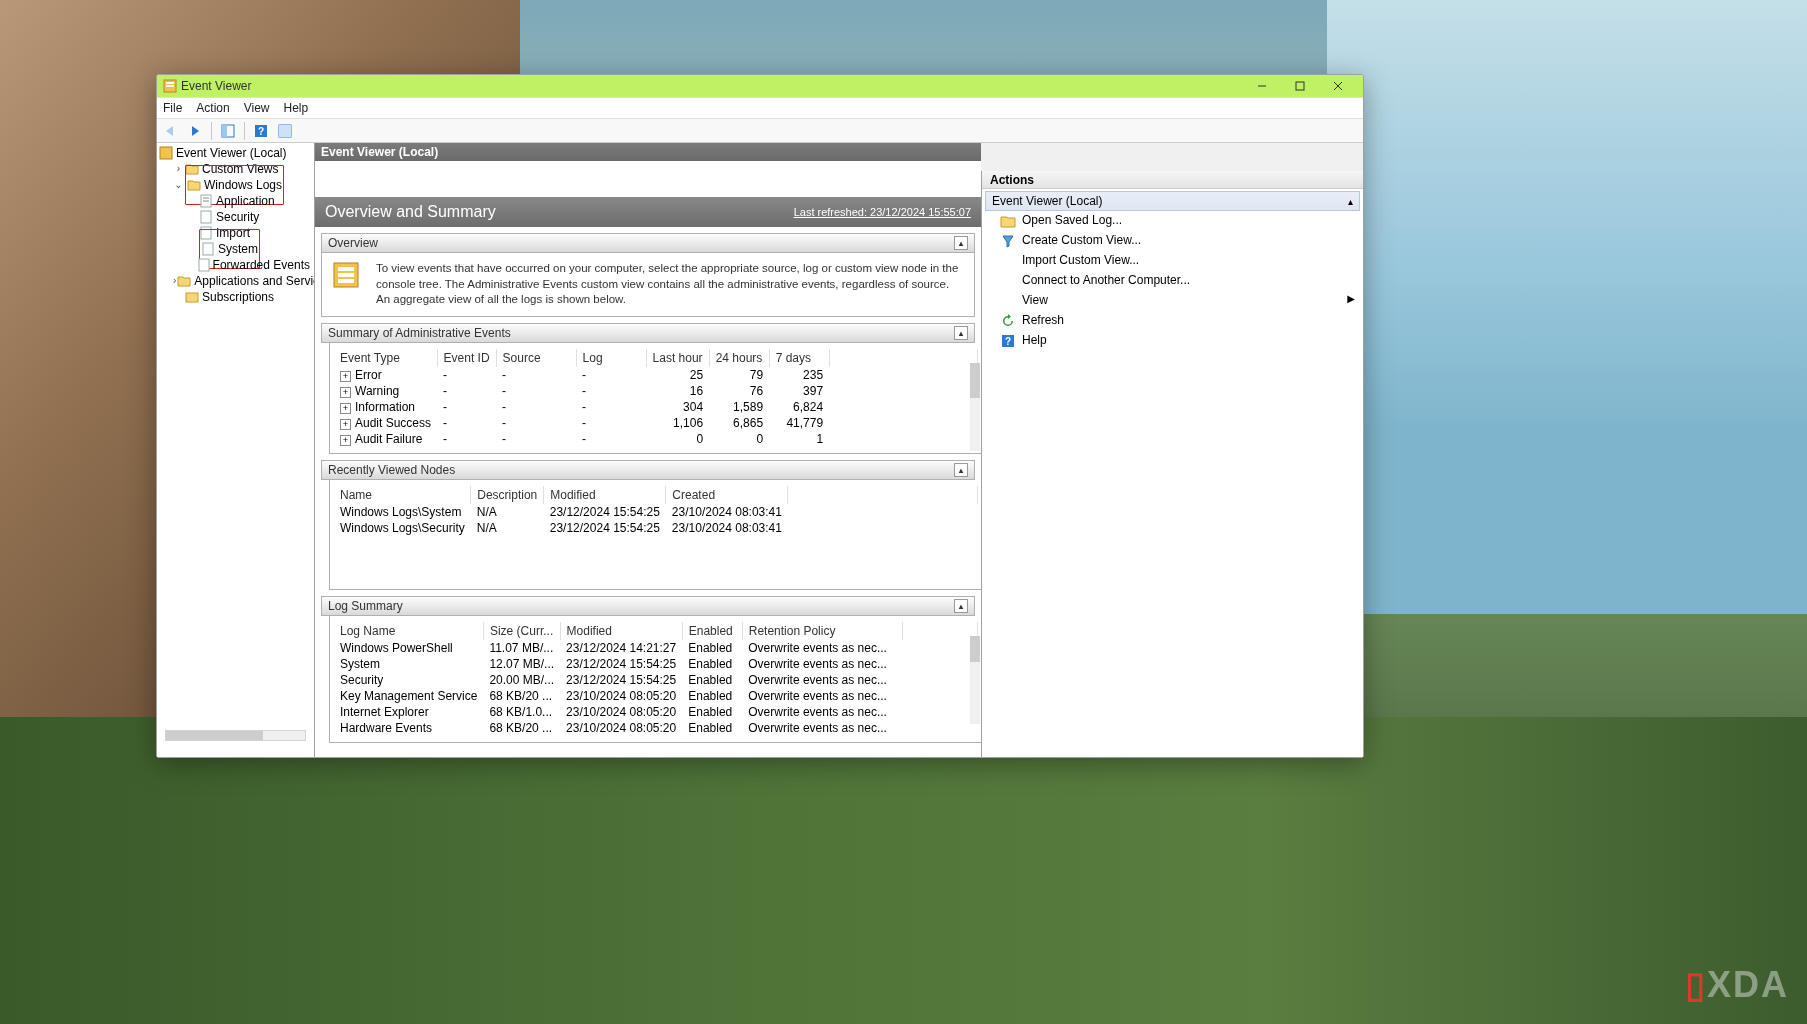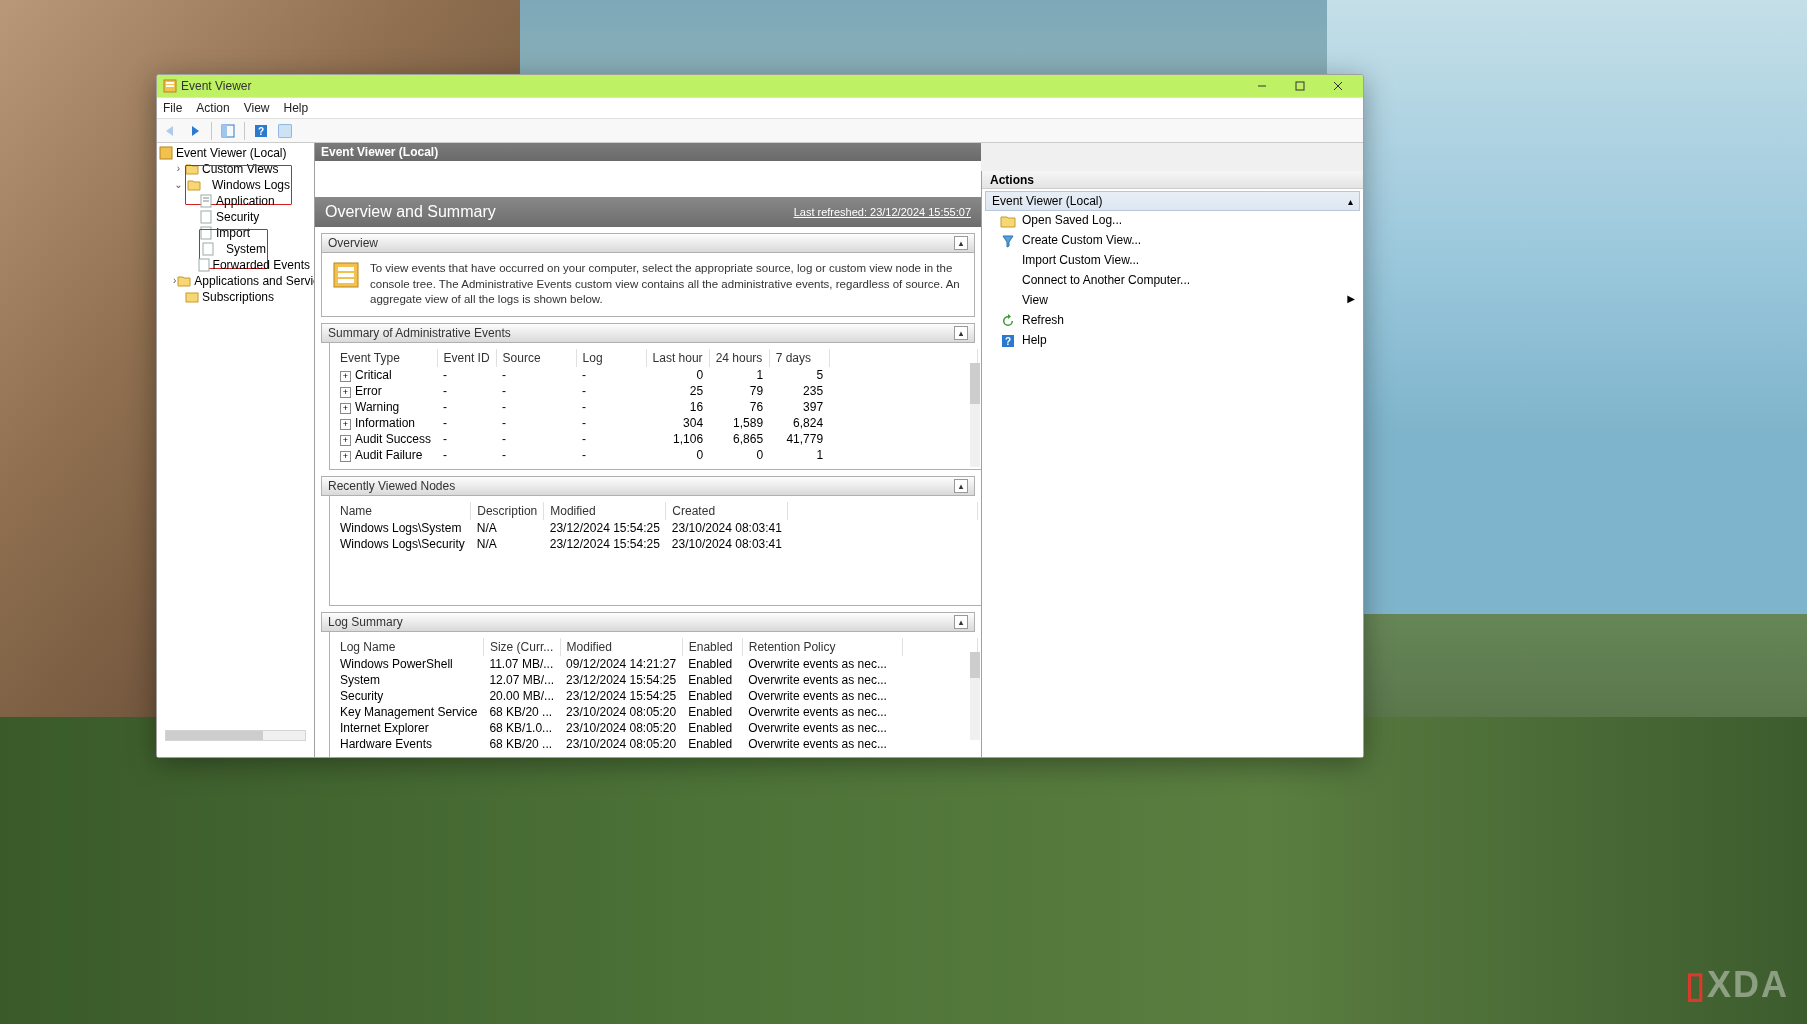--- a/index.html
+++ b/index.html
@@ -31,33 +31,33 @@
 .tbtn{width:20px;height:20px;display:flex;align-items:center;justify-content:center;color:#1564c0;}
 .tbtn.disabled{opacity:.35;}
 .tsep{width:1px;height:18px;background:#c8c8c8;margin:0 2px;}
 .body{flex:1;display:flex;min-height:0;}
 .treepane{width:158px;background:#fff;border-right:1px solid #a0a0a0;overflow:hidden;position:relative;}
 .tree{padding:2px 0;font-size:12px;}
 .tnode{display:flex;align-items:center;height:16px;padding-right:4px;white-space:nowrap;cursor:default;line-height:14px;}
 .tw{width:11px;height:11px;display:inline-flex;align-items:center;justify-content:center;font-size:10px;color:#555;margin-right:1px;}
 .ticn{width:14px;height:14px;margin-right:3px;display:inline-flex;align-items:center;justify-content:center;}
 .d0{padding-left:2px;} .d1{padding-left:16px;} .d2{padding-left:30px;}
-.redbox{border:1.5px solid #d62020;border-radius:1px;padding:12px 1px;gap:8px;}
+.redbox{border:1.5px solid #d62020;border-radius:1px;padding:12px 1px;}
 .tree-scroll{position:absolute;bottom:16px;left:8px;right:8px;height:11px;background:#f0f0f0;border:1px solid #d4d4d4;}
 .tree-scroll .thumb{position:absolute;left:0;top:0;height:100%;width:70%;background:#cdcdcd;}
 .main{flex:1;display:flex;flex-direction:column;min-width:0;background:#fff;}
 .mainhdr{height:18px;background:linear-gradient(#7b7b7b,#6a6a6a);color:#fff;font-weight:600;font-size:12px;padding:1px 6px;display:flex;align-items:center;}
 .subhdr{height:30px;background:linear-gradient(#888, #6d6d6d);color:#fff;display:flex;align-items:center;padding:0 10px;margin-top:36px;}
 .subhdr .t{font-size:16px;font-weight:400;}
 .subhdr .r{margin-left:auto;font-size:11px;text-decoration:underline;}
 .maincontent{flex:1;overflow:auto;padding:0;}
 .section{margin:0 6px 6px;}
 .sechdr{height:20px;background:linear-gradient(#fdfdfd,#d9d9d9);border:1px solid #b0b0b0;display:flex;align-items:center;padding:0 6px;font-size:12px;color:#333;position:relative;}
 .sechdr .coll{margin-left:auto;width:14px;height:14px;border:1px solid #999;background:#fff;display:flex;align-items:center;justify-content:center;font-size:9px;}
-.ovinfo{display:flex;align-items:flex-start;gap:10px;padding:8px 10px;font-size:11.5px;color:#333;line-height:1.35;border:1px solid #b0b0b0;border-top:none;}
+.ovinfo{display:flex;align-items:flex-start;gap:16px;padding:8px 10px;font-size:11.5px;color:#333;line-height:1.35;border:1px solid #b0b0b0;border-top:none;}
 .ovinfo .bigicn{width:28px;height:28px;flex-shrink:0;}
 .tbl{width:100%;border:1px solid #b0b0b0;border-top:none;padding:6px 4px;margin-left:8px;}
 .tbl table{border-collapse:collapse;font-size:12px;width:100%;}
 .tbl th{text-align:left;font-weight:400;padding:2px 6px;color:#333;border-bottom:0;white-space:nowrap;}
 .tbl .hdrow th{border-right:1px solid #e0e0e0;}
 .tbl td{padding:1px 6px;white-space:nowrap;}
 .num{text-align:right;}
 .expand{width:11px;height:11px;border:1px solid #888;display:inline-flex;align-items:center;justify-content:center;font-size:9px;line-height:1;margin-right:4px;background:#fff;}
 .Scroll{position:absolute;right:2px;top:20px;bottom:2px;width:10px;background:#f0f0f0;}
 .Scroll .th{position:absolute;top:0;left:0;right:0;height:40%;background:#cdcdcd;}
@@ -297,30 +297,20 @@
                 <th style="width:80px">Source</th>
                 <th style="width:70px">Log</th>
                 <th class="num" style="width:60px">Last hour</th>
                 <th class="num" style="width:60px">24 hours</th>
                 <th class="num" style="width:60px">7 days</th>
                 <th></th>
               </tr>
               </tbody>
                 <tbody id="sumrows">
                   <tr>
-                    <td><span class="expand">+</span>Critical</td>
-                    <td>-</td>
-                    <td>-</td>
-                    <td>-</td>
-                    <td class="num">0</td>
-                    <td class="num">1</td>
-                    <td class="num">5</td>
-                    <td></td>
-                  </tr>
-                  <tr>
                     <td><span class="expand">+</span>Error</td>
                     <td>-</td>
                     <td>-</td>
                     <td>-</td>
                     <td class="num">25</td>
                     <td class="num">79</td>
                     <td class="num">235</td>
                     <td></td>
                   </tr>
                   <tr>
@@ -421,21 +411,21 @@
                 <th style="width:120px">Modified</th>
                 <th style="width:60px">Enabled</th>
                 <th style="width:160px">Retention Policy</th>
                 <th></th>
               </tr>
               </tbody>
                 <tbody id="logrows">
                   <tr>
                     <td>Windows PowerShell</td>
                     <td>11.07 MB/...</td>
-                    <td>09/12/2024 14:21:27</td>
+                    <td>23/12/2024 14:21:27</td>
                     <td>Enabled</td>
                     <td>Overwrite events as nec...</td>
                     <td></td>
                   </tr>
                   <tr>
                     <td>System</td>
                     <td>12.07 MB/...</td>
                     <td>23/12/2024 15:54:25</td>
                     <td>Enabled</td>
                     <td>Overwrite events as nec...</td>

